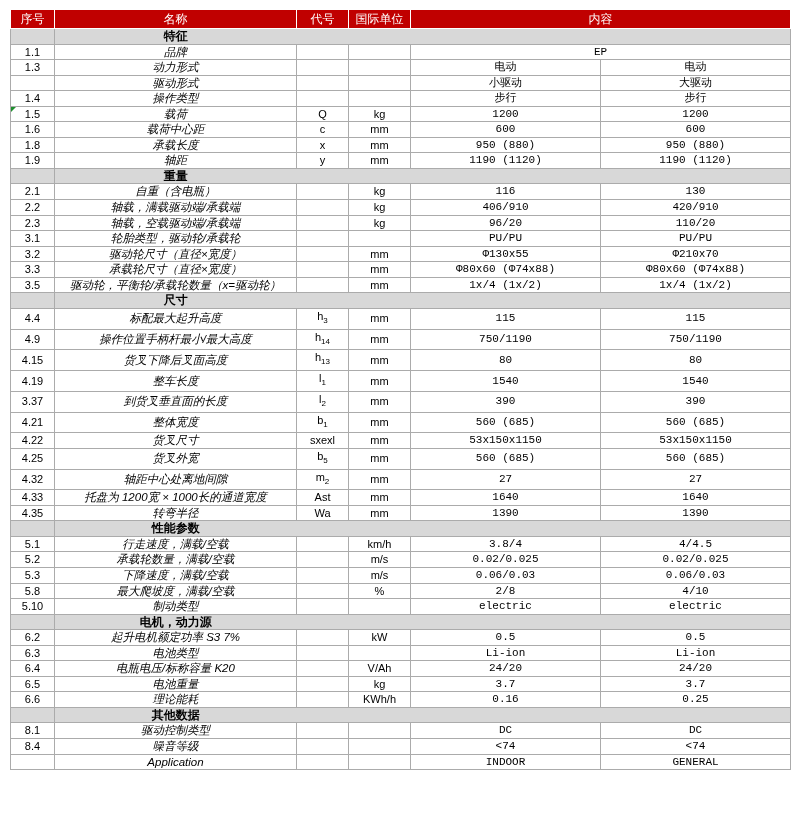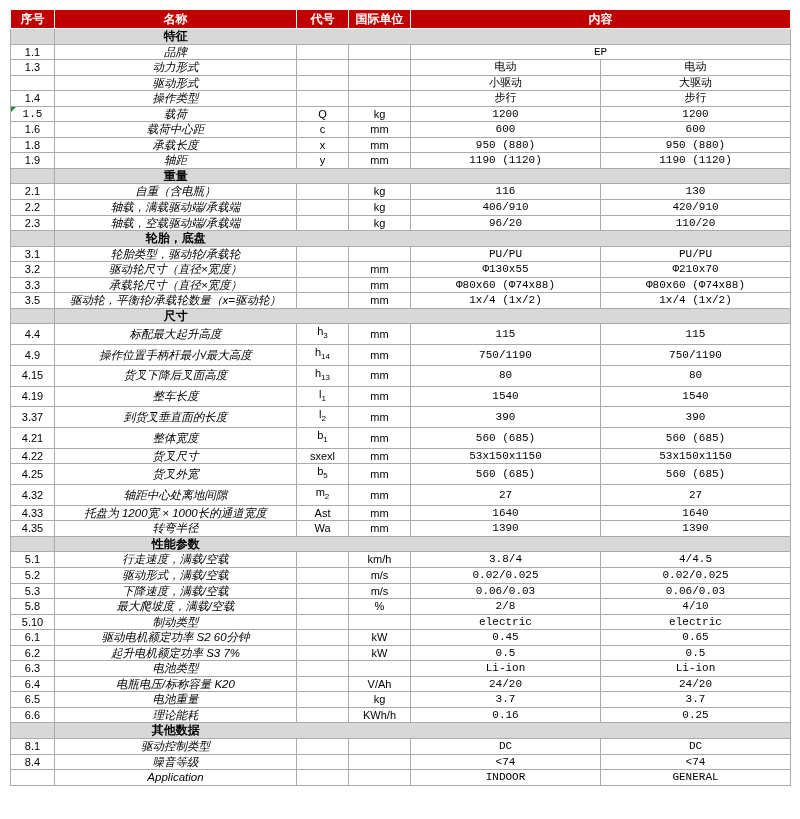--- a/index.html
+++ b/index.html
@@ -3,34 +3,34 @@
 <meta charset="utf-8">
 <style>
   html,body{margin:0;padding:0;background:#ffffff;}
   body{width:800px;height:819px;position:relative;overflow:hidden;
        font-family:"Liberation Sans","DejaVu Sans",sans-serif;-webkit-font-smoothing:none;}
   .sheet{position:absolute;left:10px;top:9px;width:780px;}
   table{border-collapse:collapse;table-layout:fixed;width:780px;}
   col.c-no{width:44px;} col.c-name{width:242px;} col.c-code{width:52px;}
   col.c-unit{width:62px;} col.c-val{width:190px;}
   th{background:var(--header-bg,#C00000);color:var(--header-fg,#FFFFFF);
-     font-weight:bold;font-size:12px;height:18px;border:1px solid #ffffff;
+     font-weight:normal;font-size:12px;height:18px;border:1px solid #ffffff;
      padding:0;text-align:center;line-height:18px;}
   td{border:1px solid var(--grid,#ABABAB);height:14.55px;padding:0 1px;
      font-size:11px;text-align:center;line-height:14.55px;white-space:nowrap;
      overflow:hidden;color:#000;}
   td.name{font-size:11.5px;font-style:italic;}
   td.val{font-family:"Liberation Mono","DejaVu Sans Mono",monospace;font-size:11px;}
   td.code{font-size:11px;}
   td.code sub{font-size:8px;}
   tr.section td{background:var(--section-bg,#D8D8D8);font-weight:bold;font-size:12px;}
   tr.section td.sec-name{text-align:center;}
   tr.section td.sec-name{border-right:hidden;}
   tr.section td.sec-rest{border-left:hidden;}
-  td.marker{position:relative;font-family:Liberation Mono, monospace;}
+  td.marker{position:relative;}
   td.marker::before{content:"";position:absolute;left:0;top:0;width:0;height:0;
      border-top:5px solid var(--marker,#1E8F2E);border-right:5px solid transparent;}
 </style>
 </head>
 <body>
 
 <div class="sheet">
   <table>
     <colgroup>
       <col class="c-no">
@@ -140,25 +140,20 @@
           <td class="val">420/910</td>
         </tr>
         <tr>
           <td class="no">2.3</td>
           <td class="name">轴载，空载驱动端/承载端</td>
           <td class="code"></td>
           <td class="unit">kg</td>
           <td class="val">96/20</td>
           <td class="val">110/20</td>
         </tr>
-        <tr class="section">
-          <td class="no"></td>
-          <td class="sec-name">轮胎，底盘</td>
-          <td class="sec-rest" colspan="4"></td>
-        </tr>
         <tr>
           <td class="no">3.1</td>
           <td class="name">轮胎类型，驱动轮/承载轮</td>
           <td class="code"></td>
           <td class="unit"></td>
           <td class="val">PU/PU</td>
           <td class="val">PU/PU</td>
         </tr>
         <tr>
           <td class="no">3.2</td>
@@ -285,21 +280,21 @@
         <tr>
           <td class="no">5.1</td>
           <td class="name">行走速度，满载/空载</td>
           <td class="code"></td>
           <td class="unit">km/h</td>
           <td class="val">3.8/4</td>
           <td class="val">4/4.5</td>
         </tr>
         <tr>
           <td class="no">5.2</td>
-          <td class="name">驱动形式，满载/空载</td>
+          <td class="name">承载轮数量，满载/空载</td>
           <td class="code"></td>
           <td class="unit">m/s</td>
           <td class="val">0.02/0.025</td>
           <td class="val">0.02/0.025</td>
         </tr>
         <tr>
           <td class="no">5.3</td>
           <td class="name">下降速度，满载/空载</td>
           <td class="code"></td>
           <td class="unit">m/s</td>
@@ -315,27 +310,24 @@
           <td class="val">4/10</td>
         </tr>
         <tr>
           <td class="no">5.10</td>
           <td class="name">制动类型</td>
           <td class="code"></td>
           <td class="unit"></td>
           <td class="val">electric</td>
           <td class="val">electric</td>
         </tr>
-        <tr>
-          <td class="no">6.1</td>
-          <td class="name">驱动电机额定功率 S2 60分钟</td>
-          <td class="code"></td>
-          <td class="unit">kW</td>
-          <td class="val">0.45</td>
-          <td class="val">0.65</td>
+        <tr class="section">
+          <td class="no"></td>
+          <td class="sec-name">电机，动力源</td>
+          <td class="sec-rest" colspan="4"></td>
         </tr>
         <tr>
           <td class="no">6.2</td>
           <td class="name">起升电机额定功率 S3 7%</td>
           <td class="code"></td>
           <td class="unit">kW</td>
           <td class="val">0.5</td>
           <td class="val">0.5</td>
         </tr>
         <tr>

